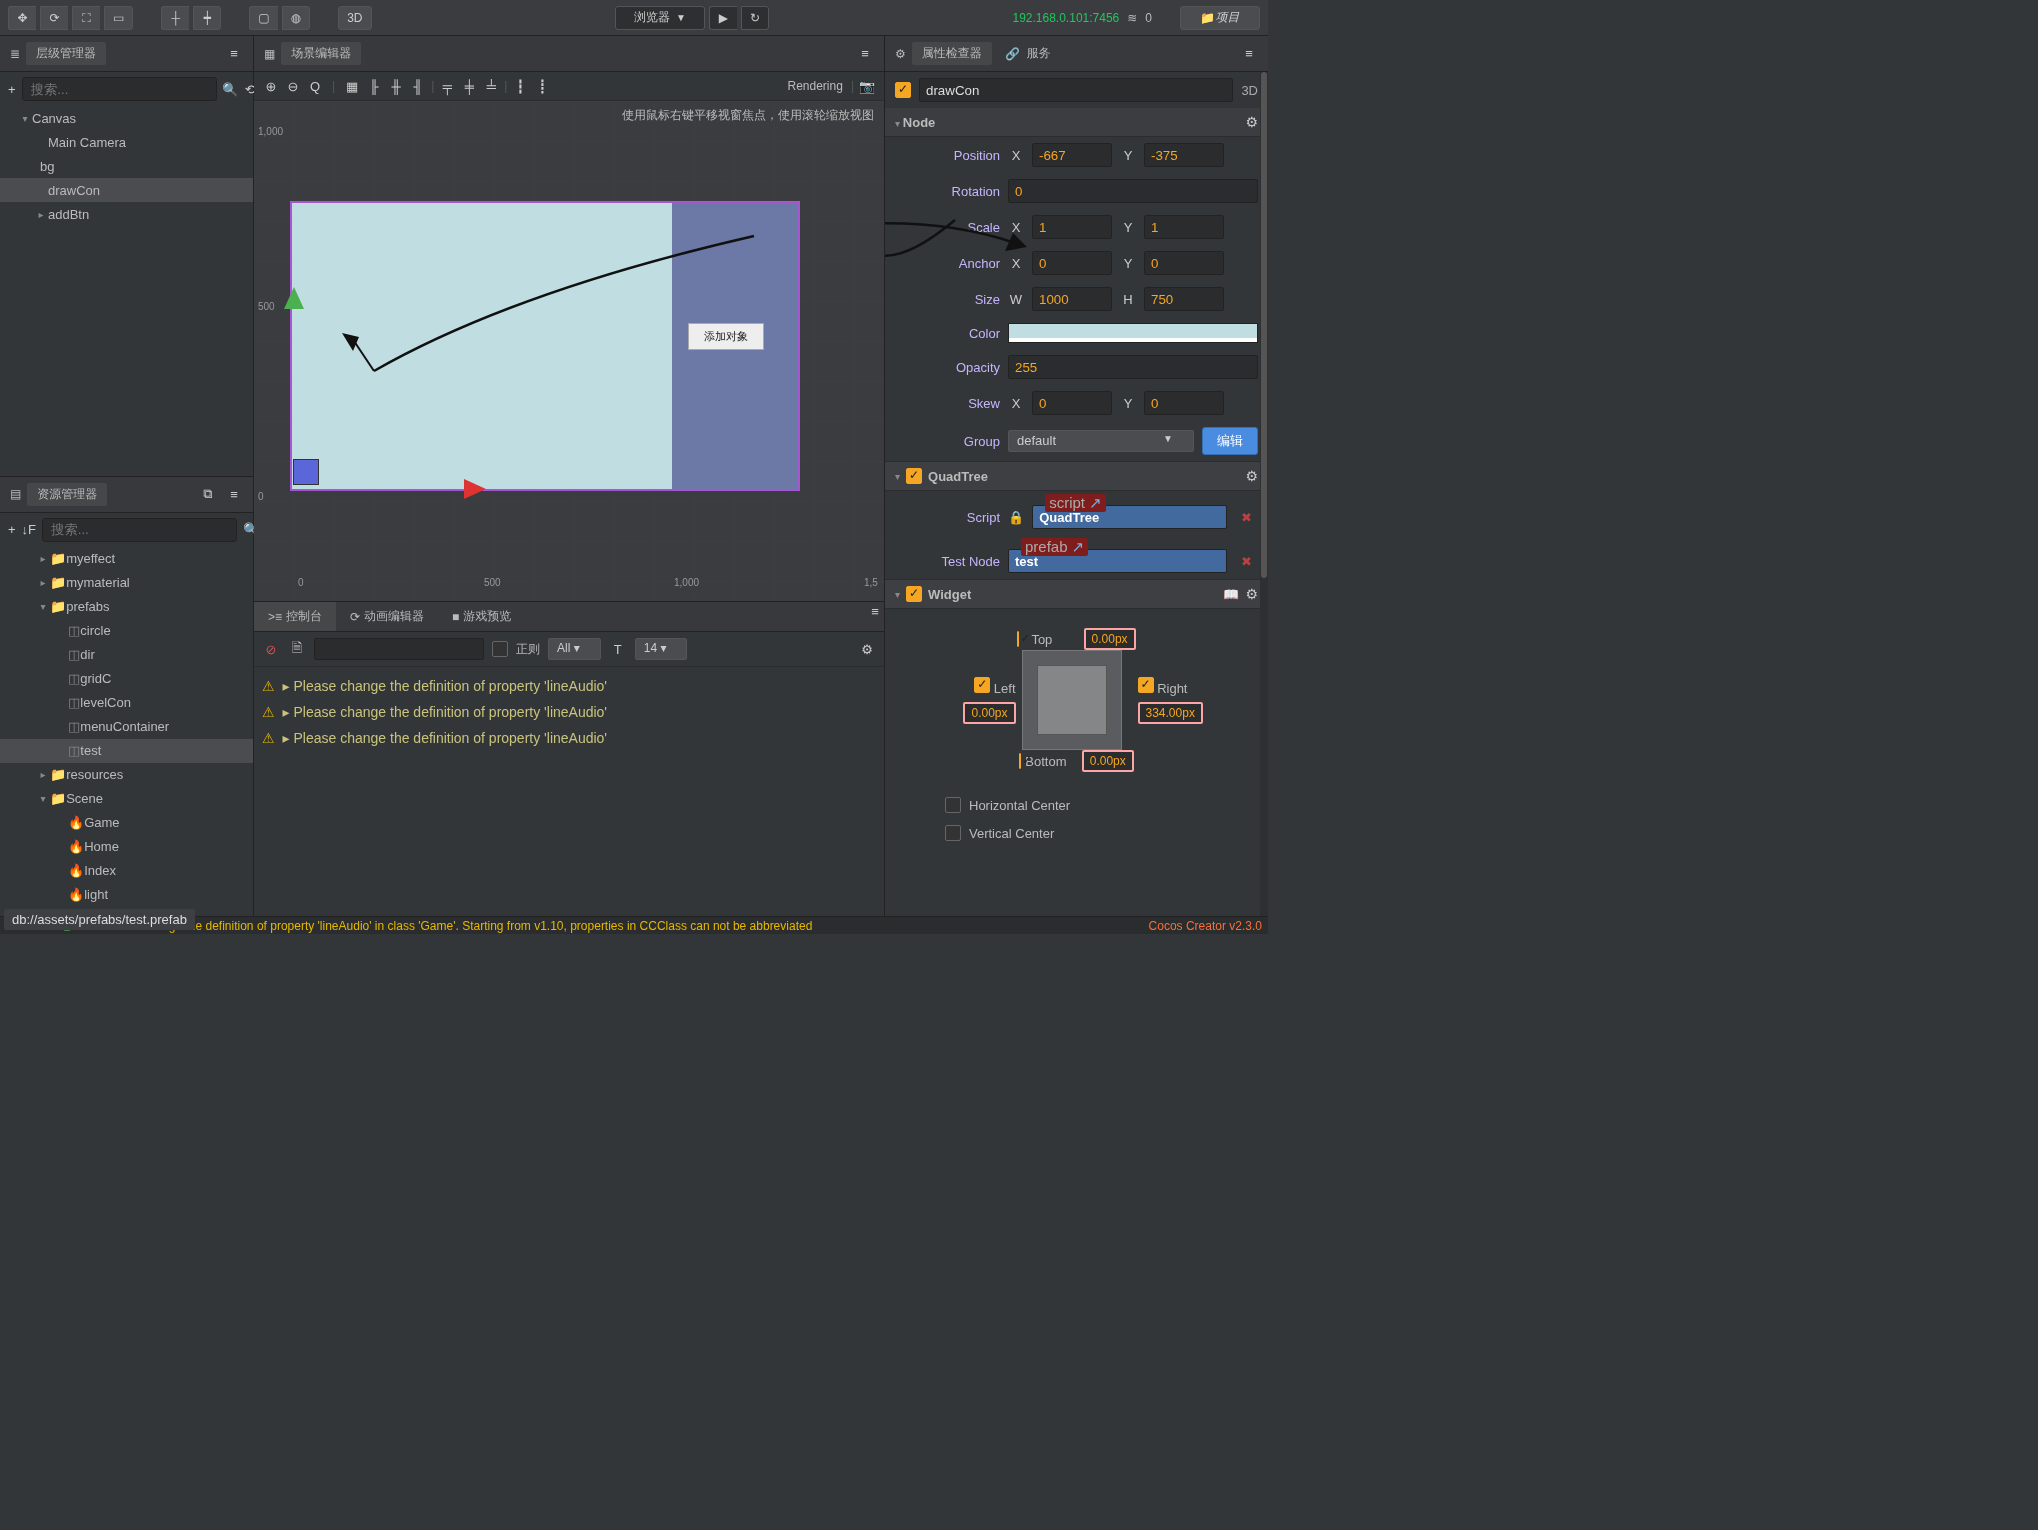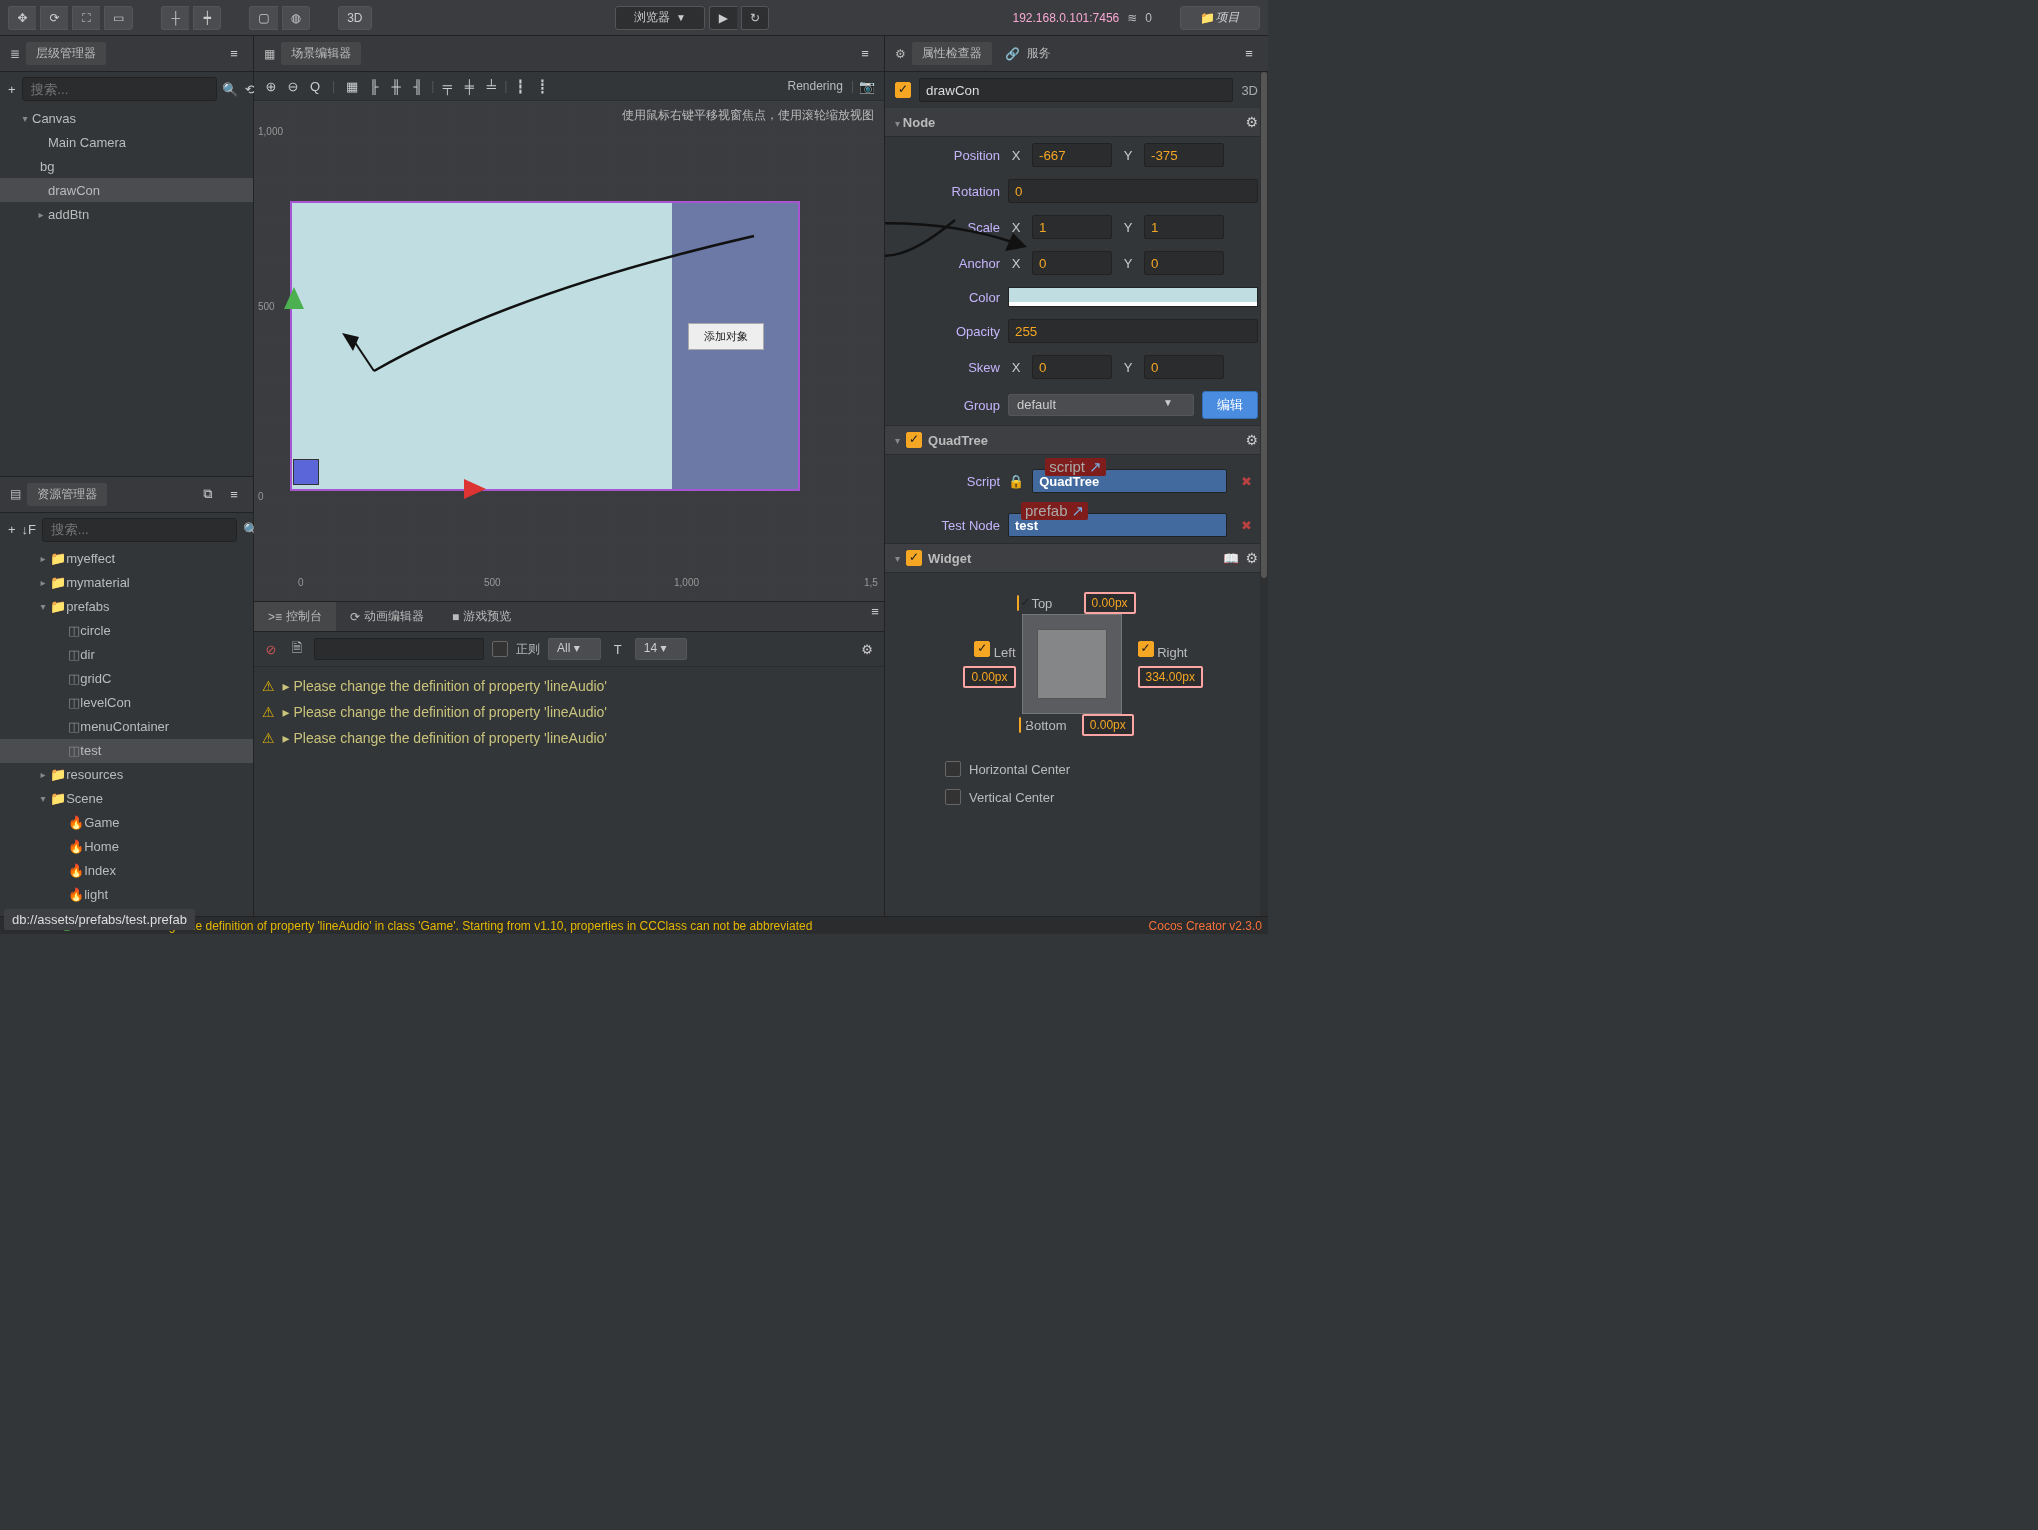--- a/index.html
+++ b/index.html
@@ -102,21 +102,21 @@
   <div style="width:20px"></div>
   <div class="tb-btn">3D</div>
   <div class="spacer"></div>
   <div class="tb-btn dark" style="min-width:90px">
       <span>浏览器</span> 
       <span style="margin-left:6px;font-size:10px;">▼</span>
     </div>
   <div class="tb-btn dark group-left">▶</div>
   <div class="tb-btn dark group-right">↻</div>
   <div class="spacer"></div>
-  <div style="color:#f9a8d4;">192.168.0.101:7456</div>
+  <div style="color:#22c55e;">192.168.0.101:7456</div>
   <span style="margin:0 4px;">≋</span>
   <span>0</span>
   <div style="width:20px"></div>
   <div class="tb-btn" style="min-width:80px;">📁 <span style="font-style:italic;">项目</span></div>
 </div>
 
 <div class="app">
 
 <div class="left-col">
   <div class="panel-tab">
@@ -402,20 +402,27 @@
           <input class="insp-input" value="0" style="">
       <span class="axis-label">Y</span>
           <input class="insp-input" value="0" style="">
       <svg class="annot-arrow" style="left:-140px;top:-50px;" width="420" height="120">
         <path d="M 0 45 Q 160 10 270 48" stroke="#111" stroke-width="2.5" fill="none"></path>
         <path d="M 268 38 L 282 52 L 260 56 Z" fill="#111"></path>
         <path d="M 210 25 Q 150 75 122 55" stroke="#111" stroke-width="2.5" fill="none"></path>
       </svg>
     </div>
     <div class="insp-row">
+      <span class="insp-field-label">Size</span>
+      <span class="axis-label">W</span>
+          <input class="insp-input" value="1000" style="">
+      <span class="axis-label">H</span>
+          <input class="insp-input" value="750" style="">
+    </div>
+    <div class="insp-row">
       <span class="insp-field-label">Color</span>
       <div class="color-swatch"></div>
     </div>
     <div class="insp-row">
       <span class="insp-field-label">Opacity</span>
       <input class="insp-input wide" value="255" style="">
     </div>
     <div class="insp-row">
       <span class="insp-field-label">Skew</span>
       <span class="axis-label">X</span>

